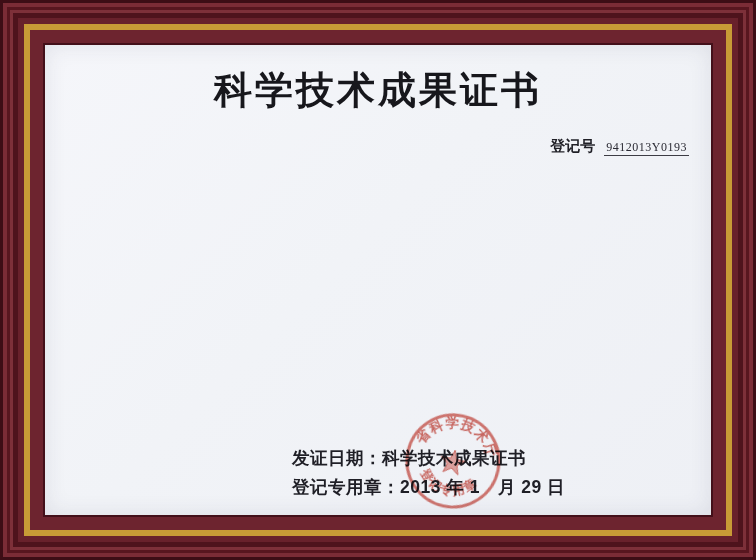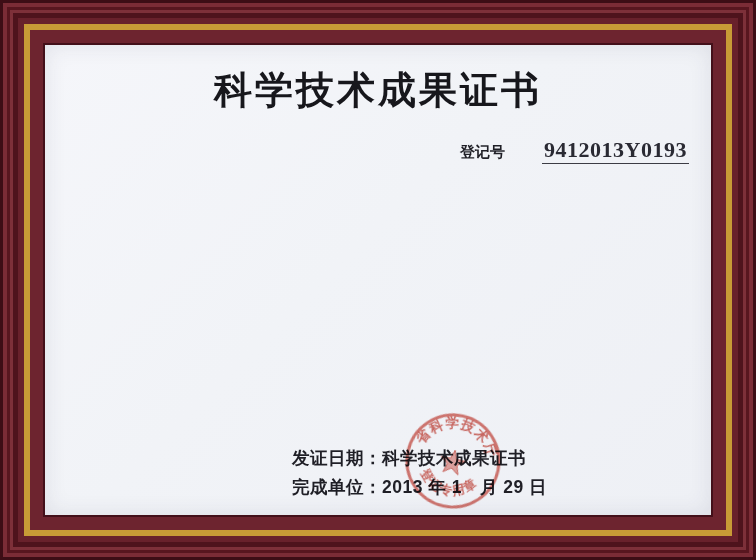--- a/index.html
+++ b/index.html
@@ -28,25 +28,25 @@
   }
   .title{
     position:absolute;top:20px;left:0;right:0;text-align:center;
     font-size:38px;font-weight:bold;letter-spacing:3px;color:#17171c;
     font-family:"Liberation Sans",sans-serif;
   }
   .reg-row{
     position:absolute;top:92px;right:22px;
     font-size:15px;font-weight:bold;white-space:nowrap;
   }
-  .reg-label{}
+  .reg-label{margin-right:9px;}
   .reg-number{
-    font-size:22px;font-weight:bold;letter-spacing:0.5px;
+    font-size:12px;font-weight:normal;letter-spacing:0.5px;
     font-family:"Liberation Serif",serif;color:#2a2a33;
-    border-bottom:1.5px solid #3c3c44;padding:0 2px 1px 2px;margin-left:37px;
+    border-bottom:1.5px solid #3c3c44;padding:0 2px 1px 2px;
   }
   .body-text{
     position:absolute;top:129px;left:36px;width:540px;
     font-family:"Liberation Serif",serif;
     font-size:28px;line-height:29px;font-weight:600;color:#1b1b20;
   }
   .body-text .line1{text-indent:49px;}
   .unit-row{
     position:absolute;top:260px;left:51px;
     font-size:17px;font-weight:600;letter-spacing:0.5px;white-space:nowrap;
@@ -87,21 +87,21 @@
                         <span class="reg-label">登记号</span><span class="reg-number">9412013Y0193</span>
                       </div>
 
 
 
                       <div class="issuer-row">
                         <span>发证日期：</span><span>科学技术成果证书</span>
                       </div>
 
                       <div class="date-row">
-                        <span>完成单位：</span><span>2013 年 1　月 29 日</span>
+                        <span>登记专用章：</span><span>2013 年 1　月 29 日</span>
                       </div>
 
                       <svg class="seal" viewBox="0 0 120 120" xmlns="http://www.w3.org/2000/svg">
                         <defs>
                           <path id="arcTop" d="M 27.5 49.5 A 34.5 34.5 0 0 1 92.5 49.5" fill="none"></path>
                           <path id="arcBottom" d="M 30.6 77 A 34 34 0 0 0 89.4 77" fill="none"></path>
                         </defs>
                         <circle cx="60" cy="60" r="46" fill="none" stroke="rgba(203,70,58,0.82)" stroke-width="3"></circle>
                         <path d="M60,49 L63.06,57.79 L72.36,57.98 L64.95,63.61 L67.64,72.52 L60,67.2 L52.36,72.52 L55.05,63.61 L47.64,57.98 L56.94,57.79 Z" fill="rgba(208,75,62,0.55)" stroke="rgba(200,62,50,0.8)" stroke-width="1"></path>
                         <text font-size="13.5" font-weight="bold" fill="rgba(198,58,46,0.85)" font-family="Liberation Sans, sans-serif" letter-spacing="1">

